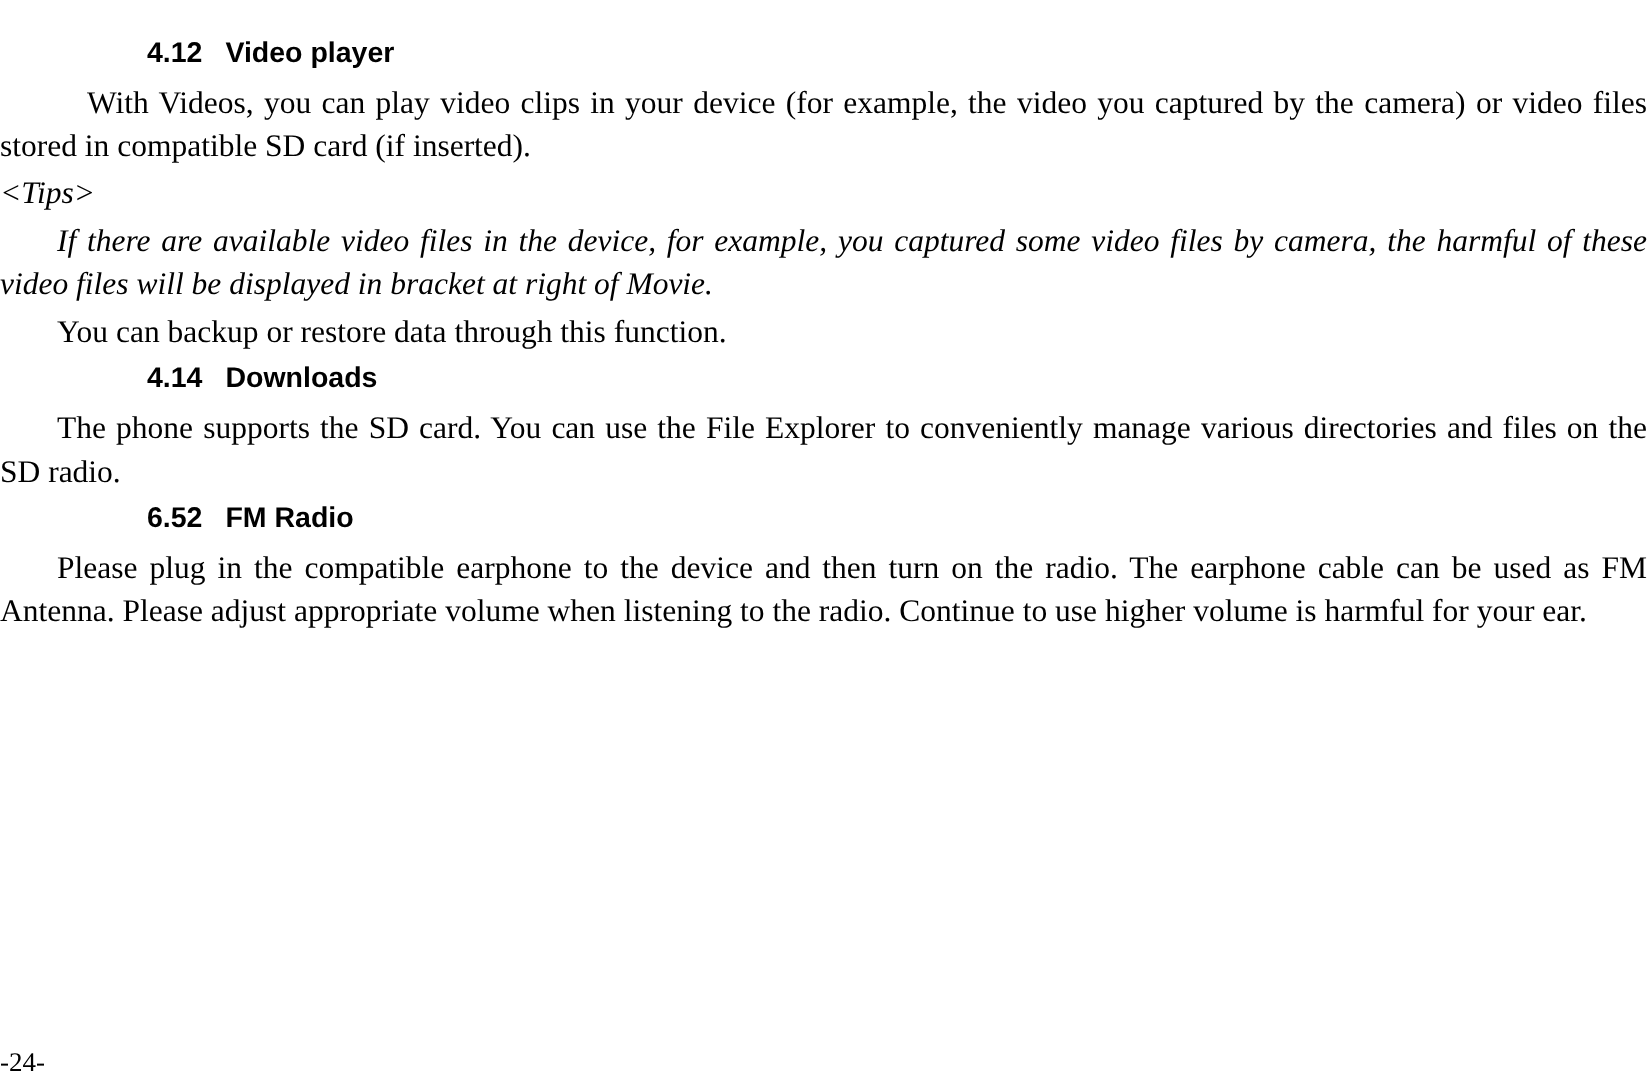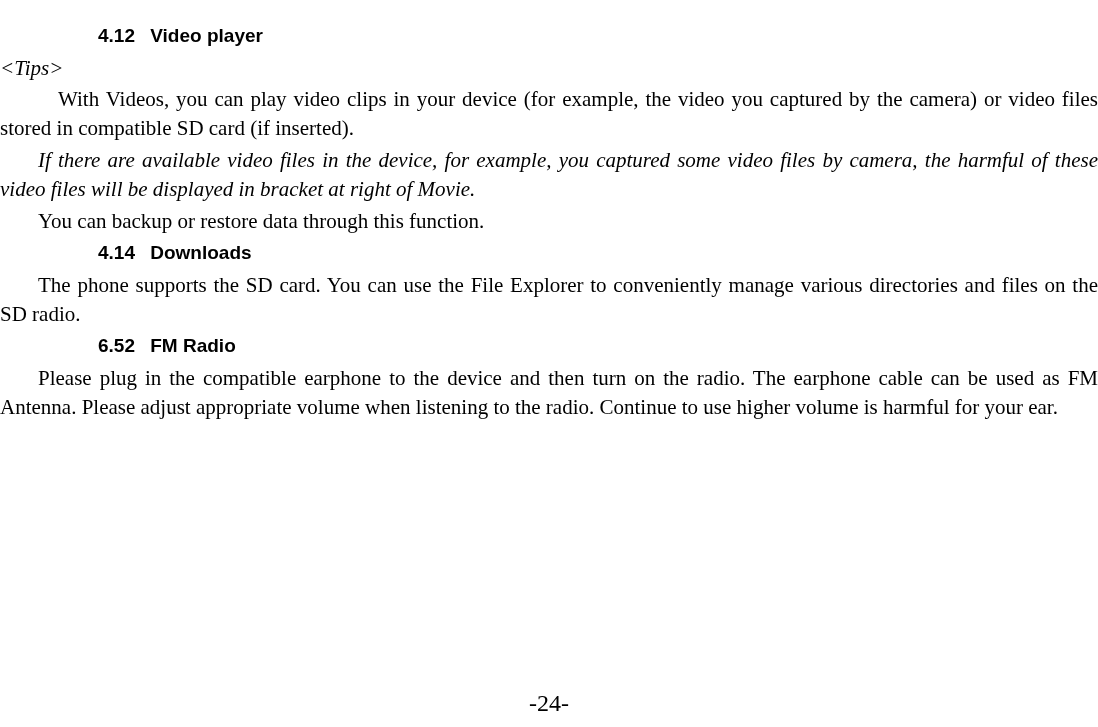--- a/index.html
+++ b/index.html
@@ -34,35 +34,34 @@
   .first-indent-large { text-indent: 58px; }
   .first-indent-med   { text-indent: 38px; }
   .first-indent-small { text-indent: 30px; }
   .first-indent-tips  { text-indent: 38px; }
   .italic { font-style: italic; }
   .footer {
     position: absolute;
     bottom: 6px;
     left: 0;
     width: 100%;
-    text-align: center;
-    font-size: 24px;
+    font-size: 18px;
   }
 </style>
 </head>
 <body>
 
 <div class="page">
 
   <div class="heading">
     <span class="hnum">4.12</span>
     <span class="htitle">Video player</span>
   </div>
+  <p class="para first-indent-large">With Videos, you can play video clips in your device (for example, the video you captured by the camera) or video files stored in compatible SD card (if inserted).</p>
   <p class="para italic">&lt;Tips&gt;</p>
-  <p class="para first-indent-large">With Videos, you can play video clips in your device (for example, the video you captured by the camera) or video files stored in compatible SD card (if inserted).</p>
   <p class="para italic first-indent-tips">If there are available video files in the device, for example, you captured some video files by camera, the harmful of these video files will be displayed in bracket at right of Movie.</p>
 
   <p class="para first-indent-med">You can backup or restore data through this function.</p>
 
   <div class="heading">
     <span class="hnum">4.14</span>
     <span class="htitle">Downloads</span>
   </div>
 
   <p class="para first-indent-med">The phone supports the SD card. You can use the File Explorer to conveniently manage various directories and files on the SD radio.</p>

